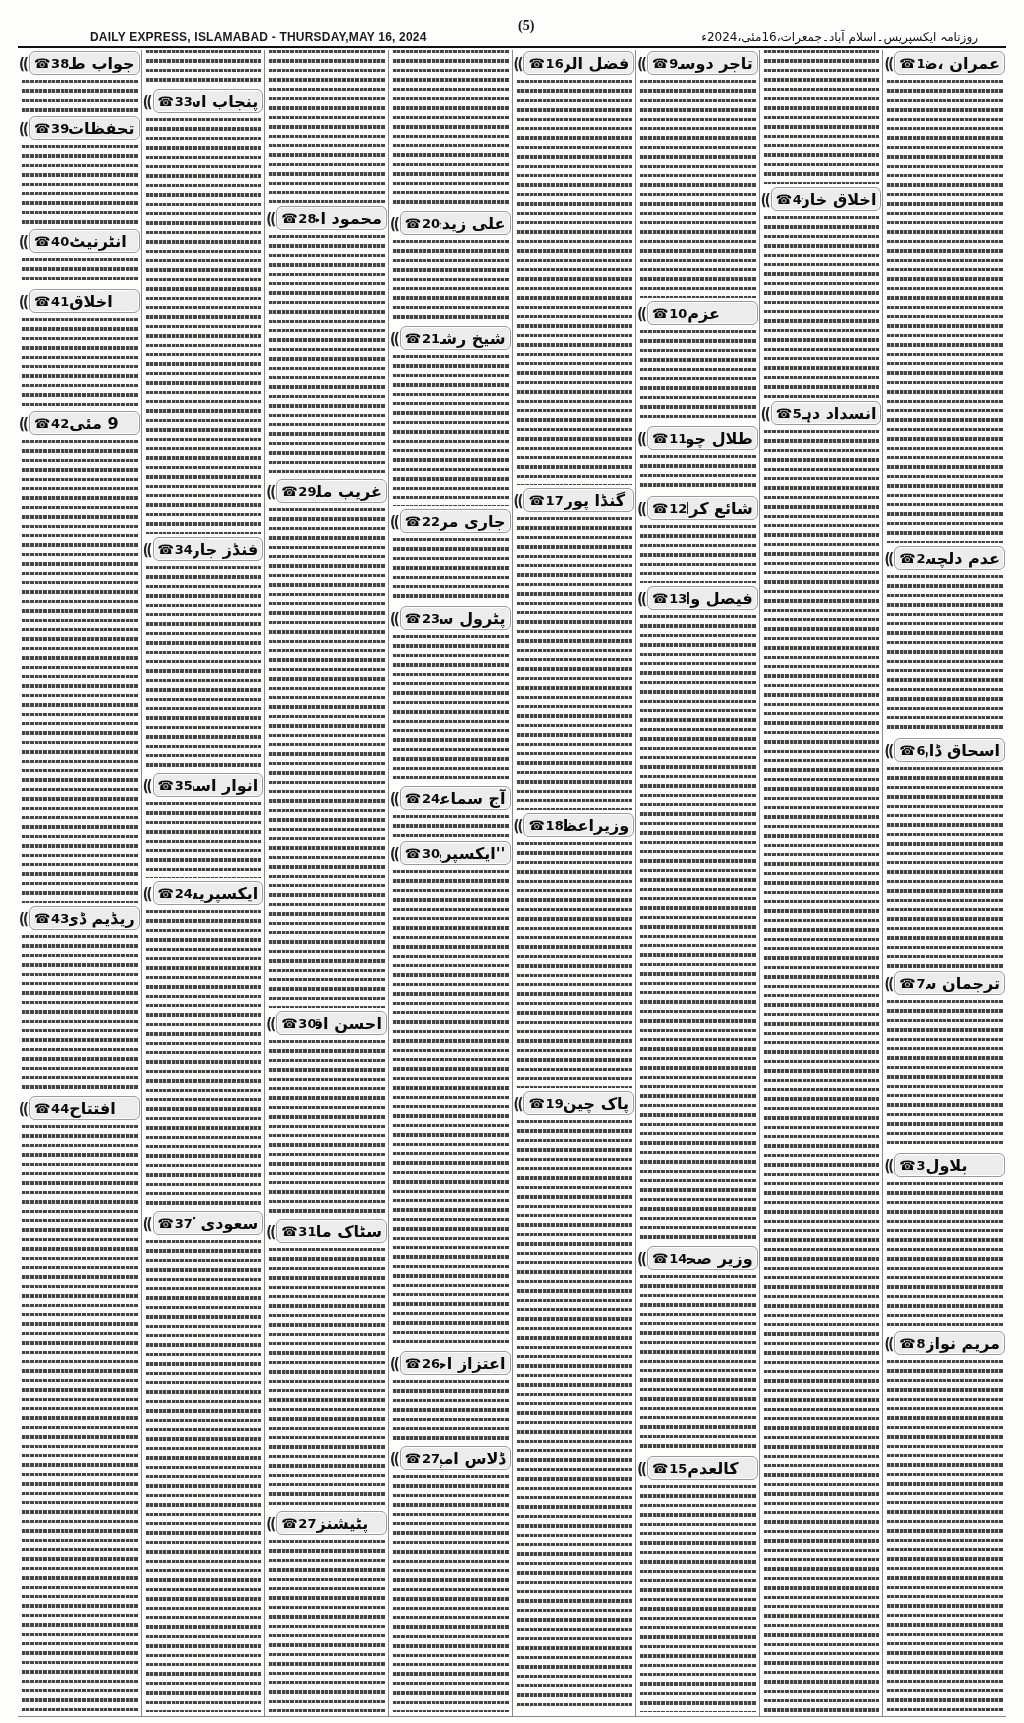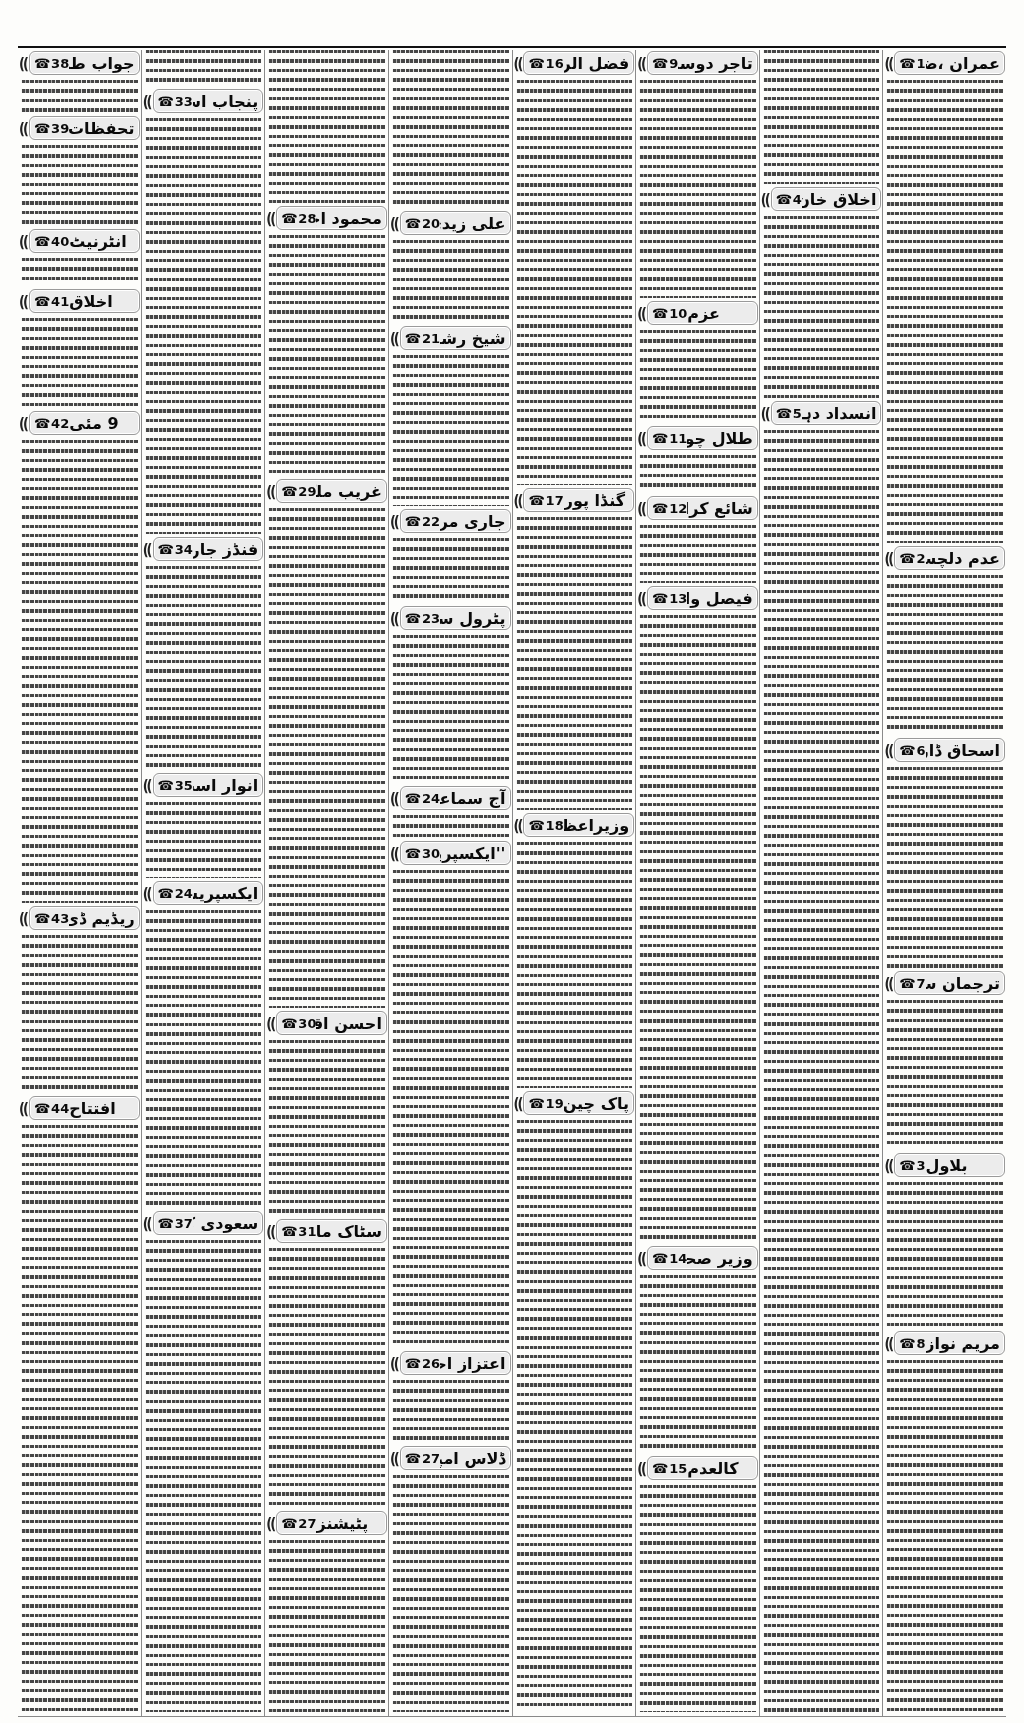--- a/index.html
+++ b/index.html
@@ -80,20 +80,25 @@
     flex:1 1 auto;text-align:left;direction:rtl;
     font-weight:bold;font-size:16px;color:#0a0a0a;
     white-space:nowrap;overflow:hidden;
   }
 </style>
 </head>
 <body>
 
 <div class="page">
 
+  <div class="masthead">
+    <div class="mast-left">DAILY EXPRESS, ISLAMABAD - THURSDAY,MAY 16, 2024</div>
+    <div class="mast-page">(5)</div>
+    <div class="mast-right" dir="rtl">روزنامہ ایکسپریس۔اسلام آباد۔جمعرات،16مئی،2024ء</div>
+  </div>
   <div class="mast-rule"></div>
 
   <div class="cols">
     <div class="col">
         <div class="sec" style="top: 0px;">
           <span class="deco">((</span>
           <span class="secbox">
             <span class="badge">
               <span class="phone">☎</span>
               <span class="num">1</span>

